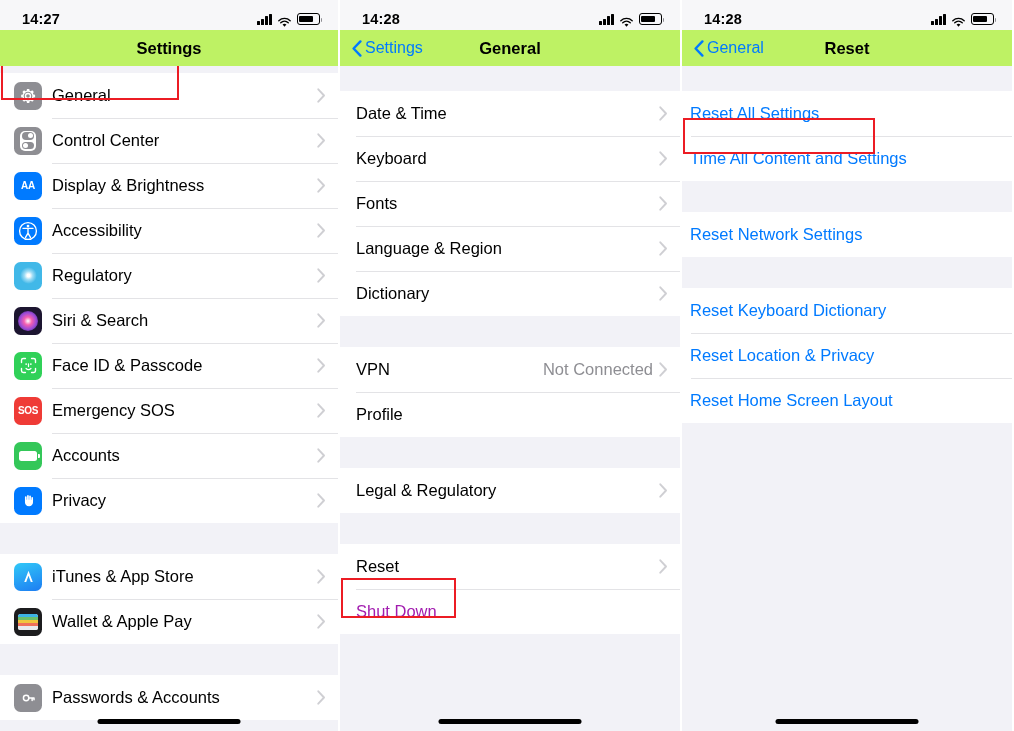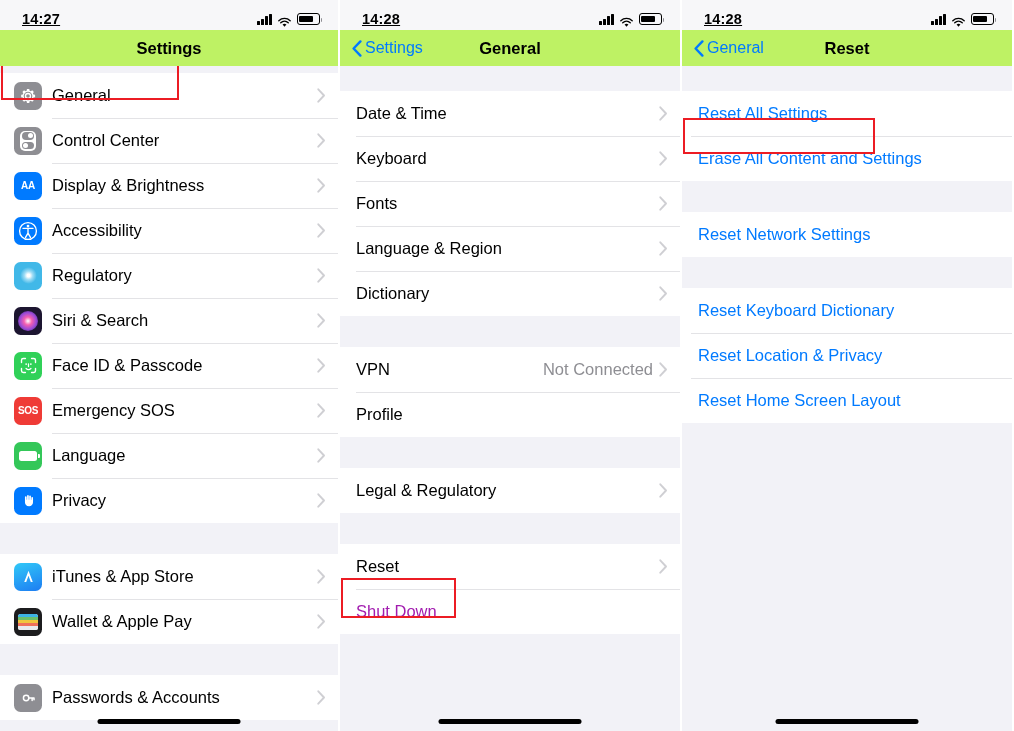--- a/index.html
+++ b/index.html
@@ -14,21 +14,20 @@
   .phone { position: relative; height: 731px; background: #f2f2f7; overflow: hidden; }
   #phone-1 { width: 338px; }
   #phone-2 { width: 344px; border-left: 2px solid #ffffff; border-right: 2px solid #ffffff; }
   #phone-3 { width: 330px; }
 
   
   .statusbar {
     height: 30px; background: #f7f7f9;
     display: flex; align-items: center; justify-content: space-between;
     padding: 8px 18px 0 22px;
-    text-decoration: underline;
   }
   .sb-time { font-size: 14.5px; font-weight: bold; color: #000; letter-spacing: .2px; }
   .sb-icons { display: flex; align-items: center; gap: 5px; }
   .bars { display: flex; align-items: flex-end; gap: 1.5px; height: 11px; }
   .bars i { width: 2.6px; background: #000; border-radius: .5px; display: block; }
   .bars i:nth-child(1){height:4px;} .bars i:nth-child(2){height:6px;}
   .bars i:nth-child(3){height:8.5px;} .bars i:nth-child(4){height:11px;}
   .wifi { width: 15px; height: 11px; position: relative; }
   .batt { width: 23px; height: 11.5px; border: 1.3px solid #000; border-radius: 3px;
           position: relative; padding: 1.3px; }
@@ -59,21 +58,21 @@
   #phone-1 .row + .row::before { left: 52px; }
   #phone-2 .row + .row::before { left: 16px; }
   #phone-3 .row + .row::before { left: 9px; }
 
   .ico { width: 28px; height: 28px; border-radius: 6.5px; margin-left: 14px;
          margin-right: 10px; flex: none; position: relative;
          display: flex; align-items: center; justify-content: center;
          overflow: hidden; }
   .label { font-size: 16.5px; color: #000; flex: 1; white-space: nowrap; }
   #phone-2 .label, #phone-3 .label { margin-left: 16px; }
-  #phone-3 .label { color: #007aff; }
+  #phone-3 .label { color: #007aff; margin-left: 8px; }
   .value { font-size: 16.5px; color: #8e8e93; margin-right: 6px; }
   .chev { width: 9px; height: 15px; flex: none; opacity: .85; }
 
   
   .hl { position: absolute; border: 2.3px solid #ec1c24; pointer-events: none; z-index: 9; }
 
   
   .home-ind { position: absolute; bottom: 7px; left: 50%; transform: translateX(-50%);
               width: 143px; height: 5.5px; background: #000; border-radius: 3px; z-index: 8; }
 
@@ -251,21 +250,21 @@
           <div class="label">Emergency SOS</div>
           <svg class="chev" viewBox="0 0 9 15">
               <path d="M1.3 1.3 7 7.5l-5.7 6.2" stroke="#c7c7cc" stroke-width="1.9" fill="none" stroke-linecap="round" stroke-linejoin="round"></path>
             </svg>
         </div>
 
         <div class="row">
           <div class="ico ic-batt">
               <div class="bt-in"></div>
             </div>
-          <div class="label">Language</div>
+          <div class="label">Accounts</div>
           <svg class="chev" viewBox="0 0 9 15">
               <path d="M1.3 1.3 7 7.5l-5.7 6.2" stroke="#c7c7cc" stroke-width="1.9" fill="none" stroke-linecap="round" stroke-linejoin="round"></path>
             </svg>
         </div>
 
         <div class="row">
           <div class="ico ic-priv">
             <svg viewBox="0 0 24 24" width="17" height="17">
                 <path fill="#fff" d="M7 12V7.2a1.2 1.2 0 0 1 2.4 0V11h.6V5.6a1.2 1.2 0 1 1 2.4 0V11h.6V6a1.2 1.2 0 1 1 2.4 0v5h.6V8.4a1.2 1.2 0 1 1 2.4 0V14c0 3.6-2.2 6-5.6 6C9 20 7 17.6 7 14z"></path>
               </svg>
@@ -477,21 +476,21 @@
       <div class="nav-title">Reset</div>
     </div>
     <div class="content">
       <div class="gap" style="height:25px"></div>
 
       <div class="group">
         <div class="row">
           <div class="label">Reset All Settings</div>
         </div>
         <div class="row">
-          <div class="label">Erase All Content and Settings</div>
+          <div class="label">Time All Content and Settings</div>
         </div>
       </div>
 
       <div class="gap" style="height:31px"></div>
 
       <div class="group">
         <div class="row">
           <div class="label">Reset Network Settings</div>
         </div>
       </div>

